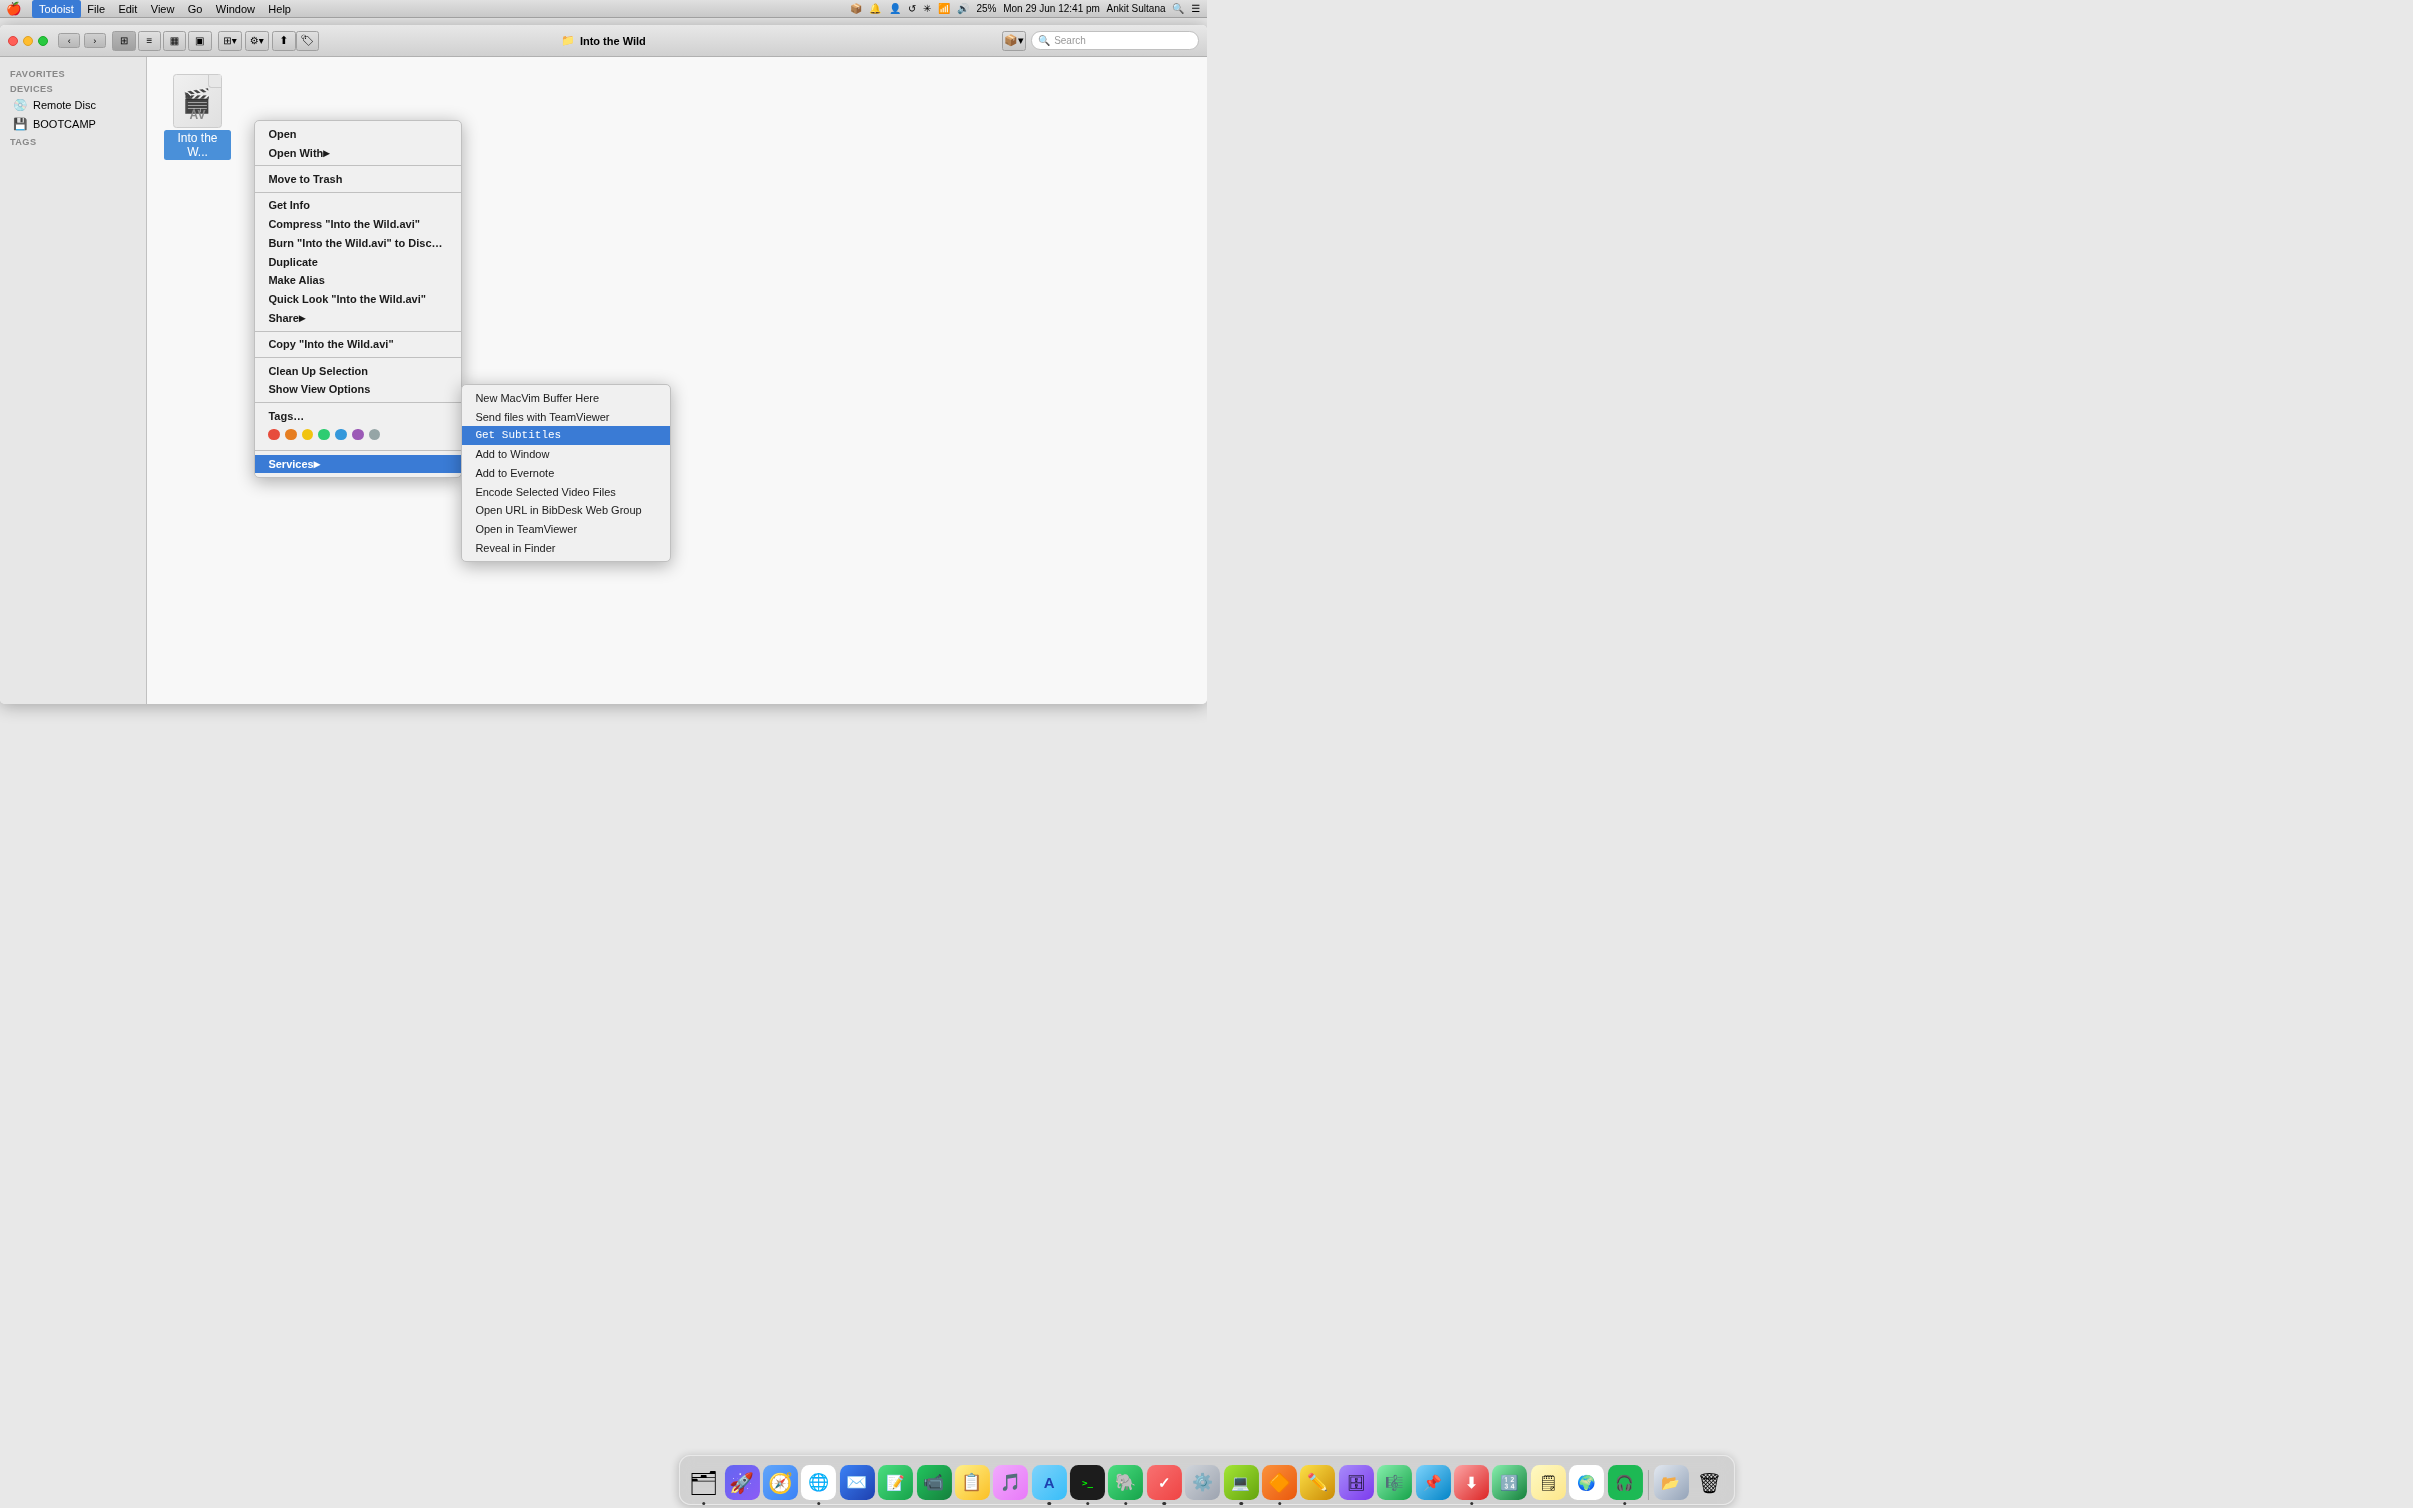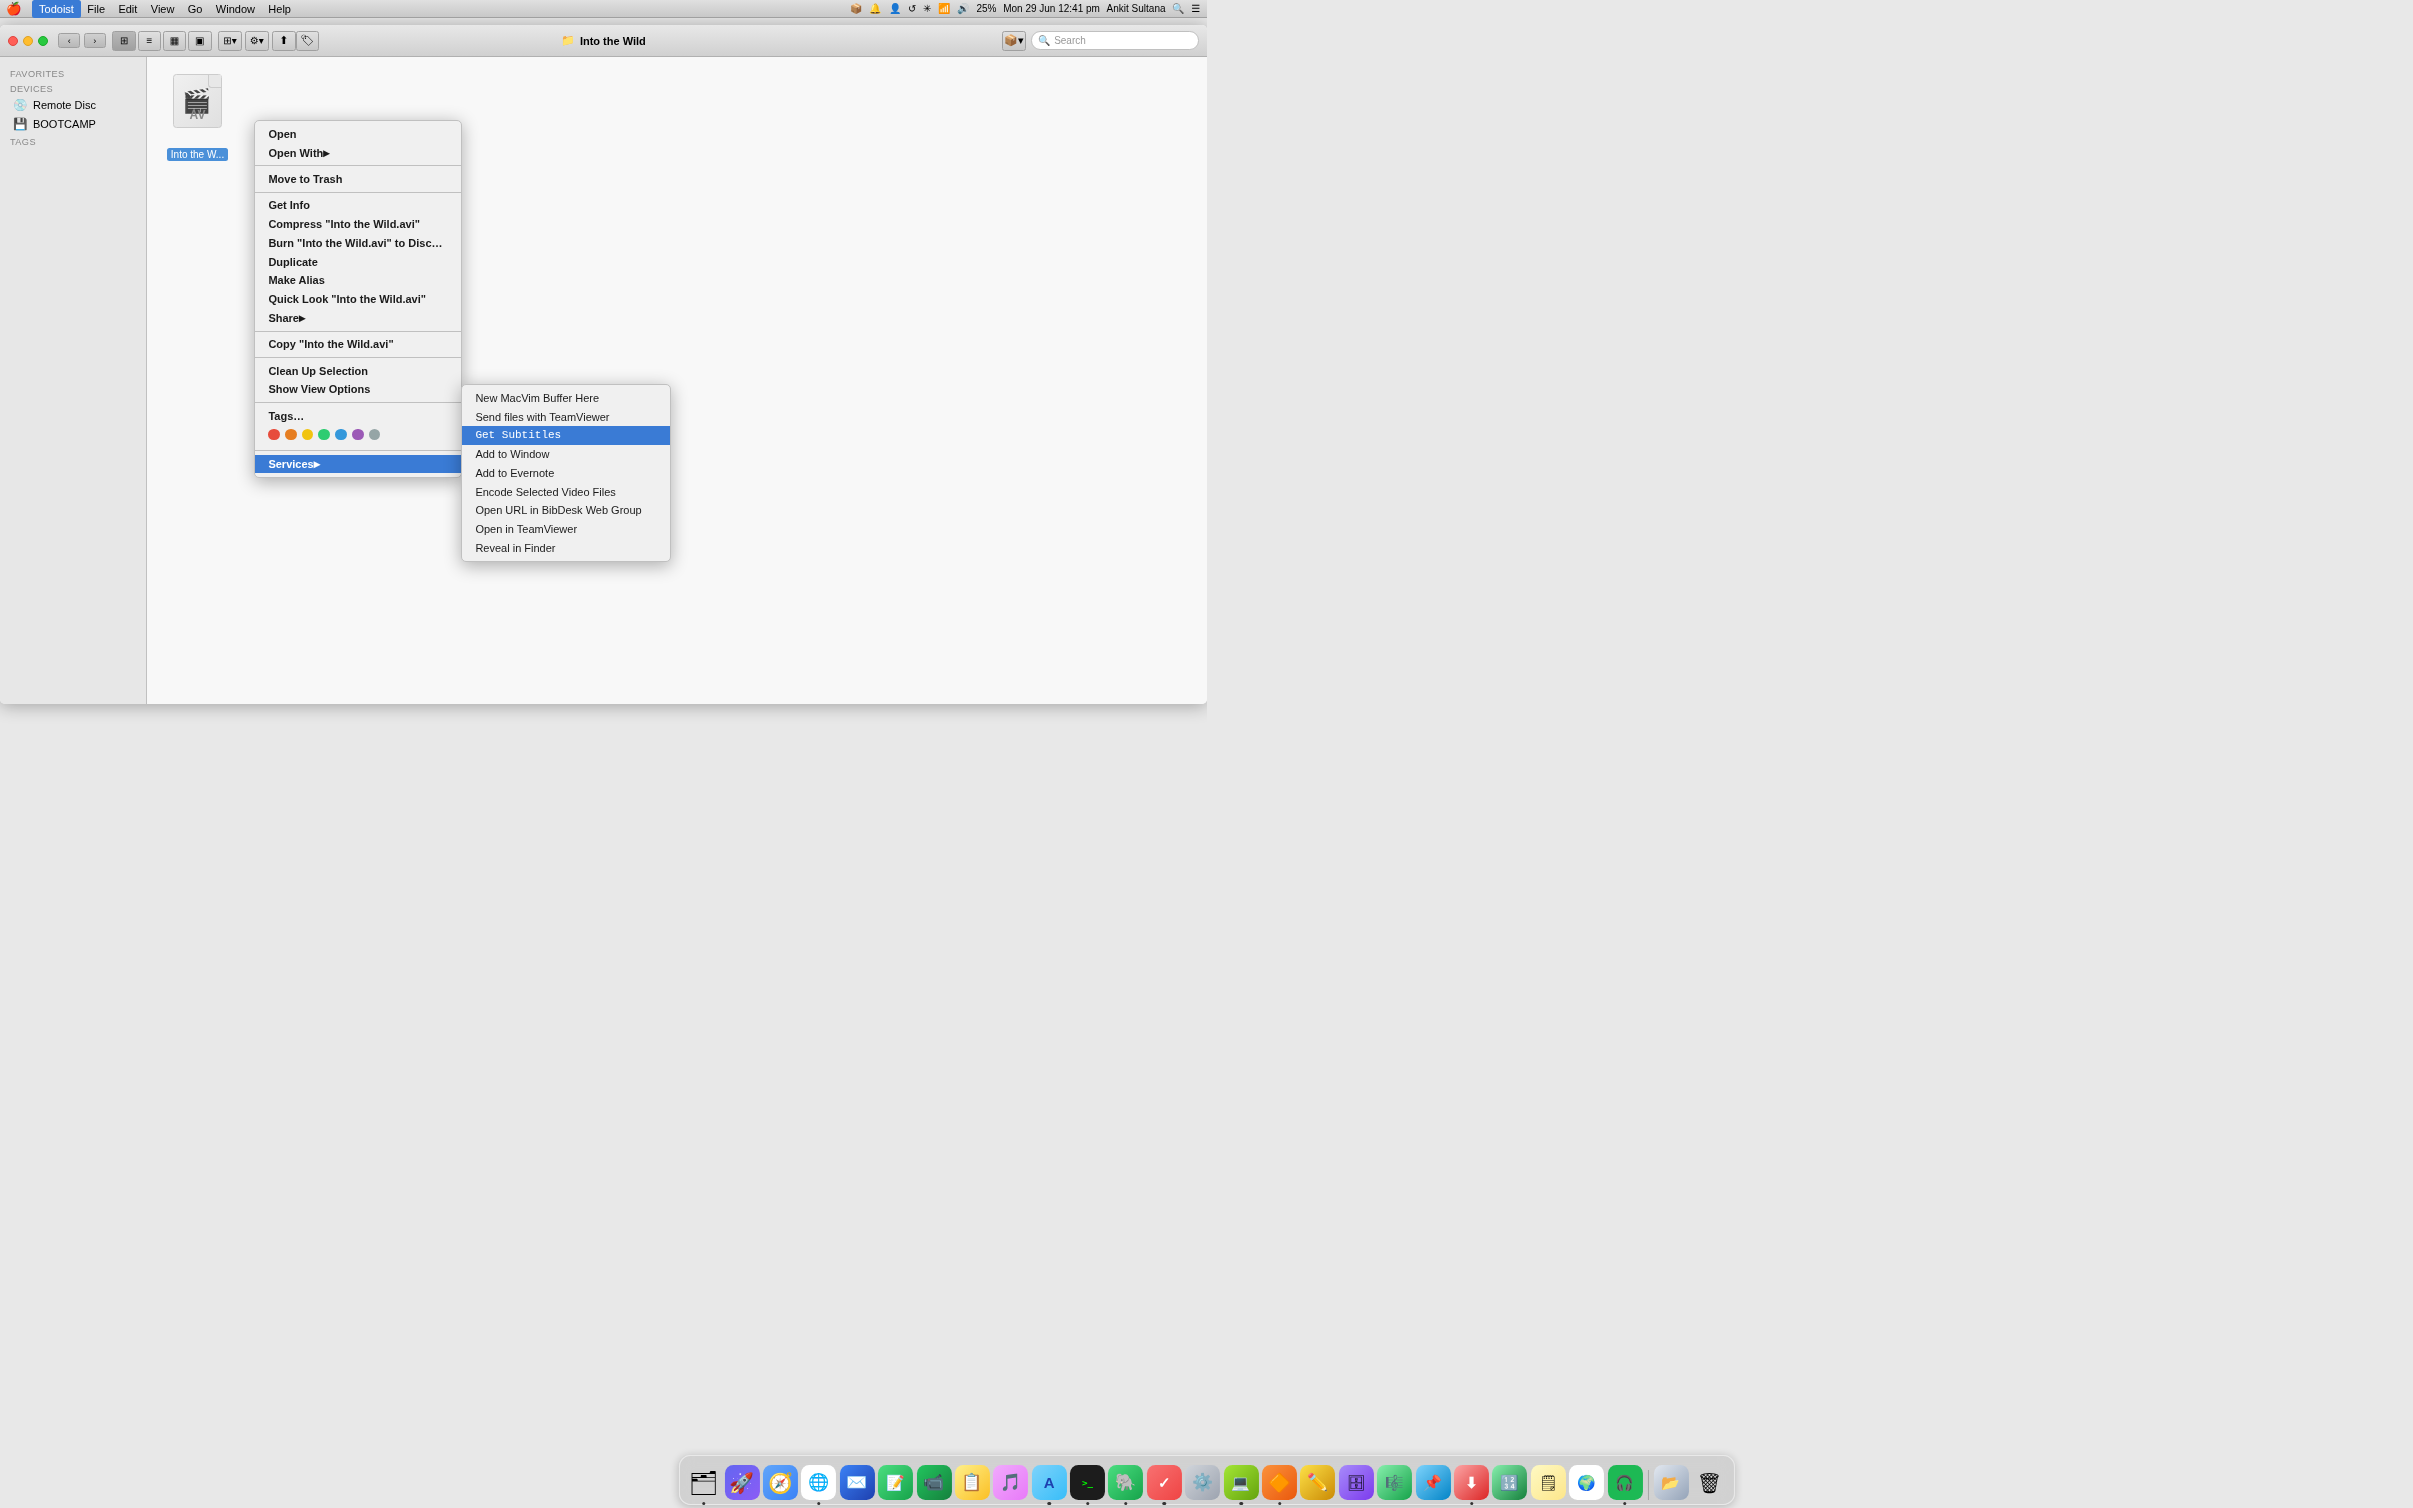--- a/index.html
+++ b/index.html
@@ -177,21 +177,21 @@
     
     .sidebar {
       width: 147px;
       background: rgba(230,230,230,0.9);
       border-right: 0.8px solid #c0c0c0;
       padding: 8.4px 0;
       overflow-y: auto;
     }
     .sidebar-section-label {
       font-size: 9.2px;
-      font-weight: 400;
+      font-weight: 700;
       color: #888;
       padding: 3.4px 10px 1.7px;
       text-transform: uppercase;
       letter-spacing: 0.4px;
     }
     .sidebar-item {
       display: flex;
       align-items: center;
       padding: 2.5px 10px;
       font-size: 11px;
@@ -247,23 +247,23 @@
       height: 11.7px;
       background: #e8e8e8;
       border-left: 0.8px solid #ccc;
       border-bottom: 0.8px solid #ccc;
       border-radius: 0 0 0 3.4px;
     }
     .vlc-icon {
       font-size: 23.5px;
     }
     .file-label {
-      font-size: 10px;
+      font-size: 12px;
       text-align: center;
-      margin-top: 20px;
+      margin-top: 2px;
       max-width: 67px;
       word-break: break-word;
       background: #4a90d9;
       color: white;
       padding: 0.8px 3.4px;
       border-radius: 2.5px;
     }
     .file-type-label {
       font-size: 12px;
       color: #888;

